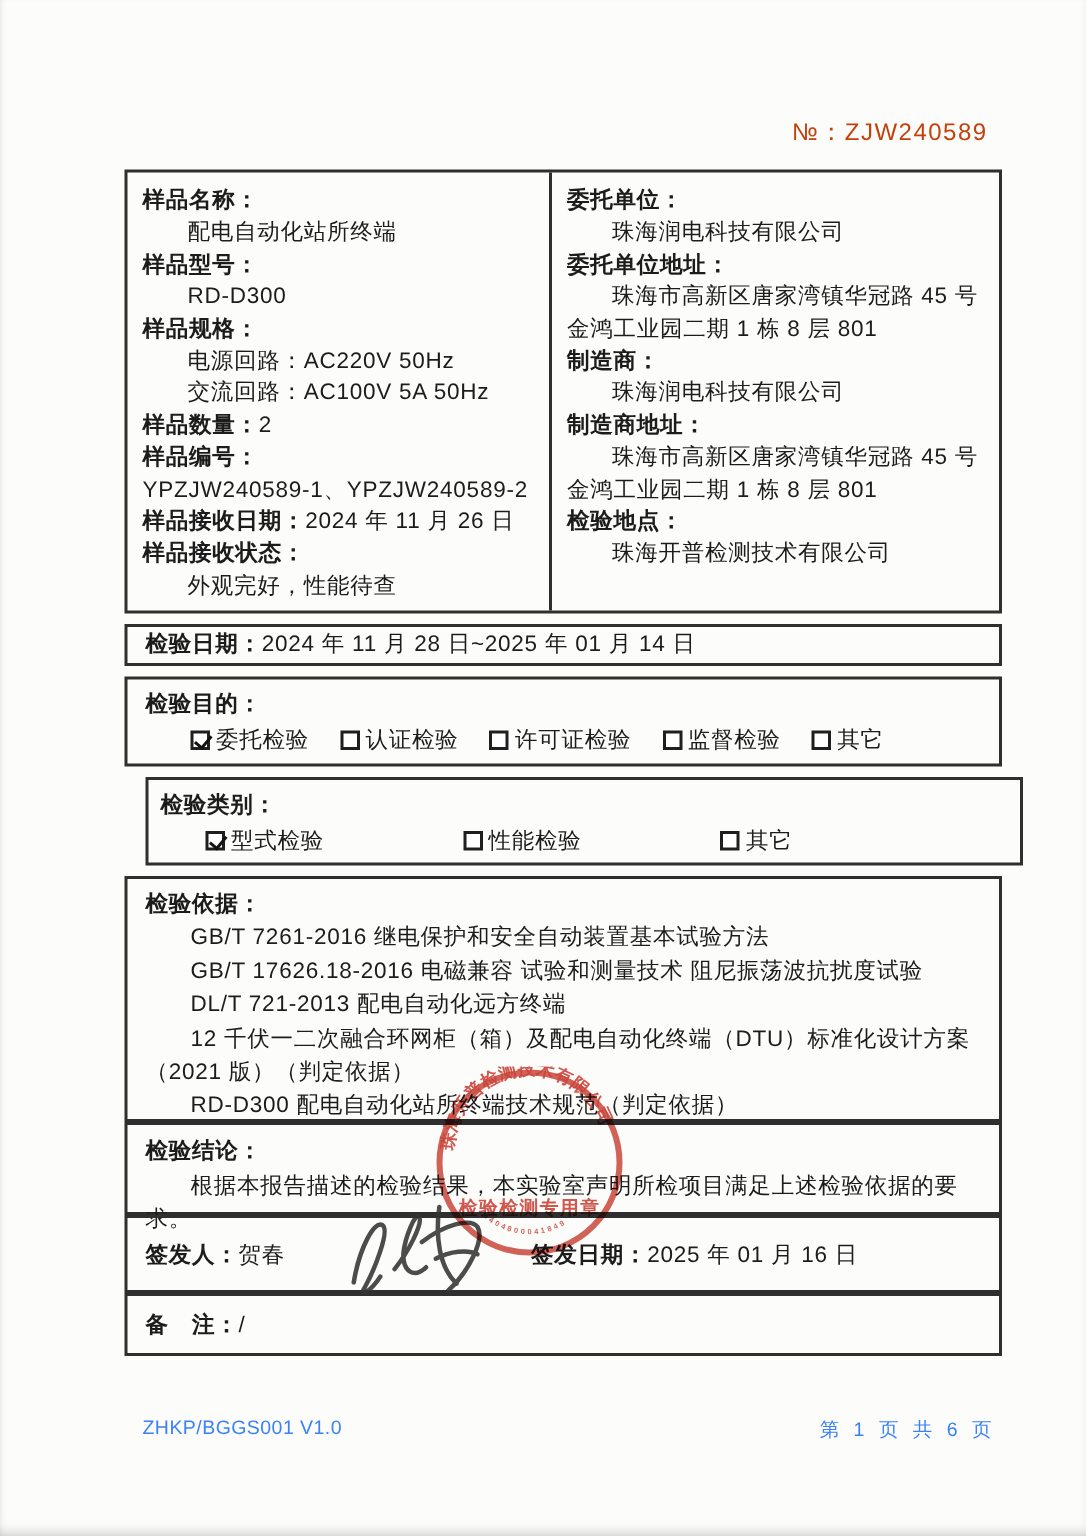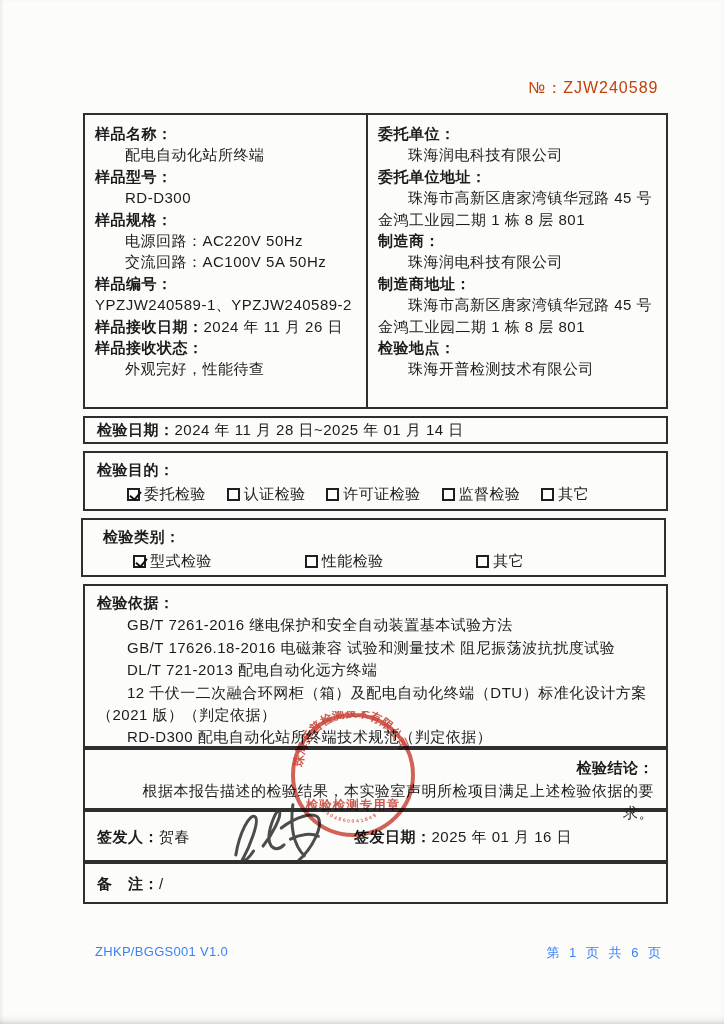--- a/index.html
+++ b/index.html
@@ -25,28 +25,28 @@
   .s1 { left:83px; top:113px; width:585px; height:296px; display:flex; }
   .s1 .col { padding:8px 10px; }
   .s1 .col-left  { width:283px; border-right:2px solid #2f2f2f; }
   .s1 .col-right { flex:1; }
 
   
   .s2 { left:83px; top:416px; width:585px; height:28px; padding:1px 12px; }
   .s2 p { line-height:22px; }
 
   .s3 { left:83px; top:451px; width:585px; height:60px; padding:5px 12px; }
-  .s4 { left:81px; top:518px; width:585px; height:59px; padding:5px 20px; }
+  .s4 { left:97px; top:518px; width:585px; height:59px; padding:5px 8px; }
   .s3 p, .s4 p { line-height:23.5px; }
 
   .s5 { left:83px; top:584px; width:585px; height:164px; padding:6px 12px; }
   .s5 p { line-height:22.4px; }
 
   .s6 { left:83px; top:748px; width:585px; height:62px; padding:7px 12px; }
-  .s6 p { line-height:22.5px;text-align:right; }
+  .s6 p { line-height:22.5px; }
 
   .s7 { left:83px; top:810px; width:585px; height:52px; padding:14px 12px; }
   .s8 { left:83px; top:862px; width:585px; height:42px; padding:9px 12px; }
 
   .checkbox {
     display:inline-block; width:13px; height:13px; border:2px solid #1f1f1f;
     vertical-align:-2px; margin-right:4px; position:relative; background:#fff;
   }
   .checkbox.checked::after {
     content:""; position:absolute; left:1px; top:1px; width:9px; height:5px;
@@ -78,20 +78,21 @@
 
   <div class="sec s1">
     <div class="col col-left">
       <p class="lbl">样品名称：</p>
       <p class="ind">配电自动化站所终端</p>
       <p class="lbl">样品型号：</p>
       <p class="ind">RD-D300</p>
       <p class="lbl">样品规格：</p>
       <p class="ind">电源回路：AC220V 50Hz</p>
       <p class="ind">交流回路：AC100V 5A 50Hz</p>
+      <p><span class="lbl">样品数量：</span><span>2</span></p>
       <p class="lbl">样品编号：</p>
       <p>YPZJW240589-1、YPZJW240589-2</p>
       <p><span class="lbl">样品接收日期：</span><span>2024 年 11 月 26 日</span></p>
       <p class="lbl">样品接收状态：</p>
       <p class="ind">外观完好，性能待查</p>
     </div>
     <div class="col col-right">
       <p class="lbl">委托单位：</p>
       <p class="ind">珠海润电科技有限公司</p>
       <p class="lbl">委托单位地址：</p>

